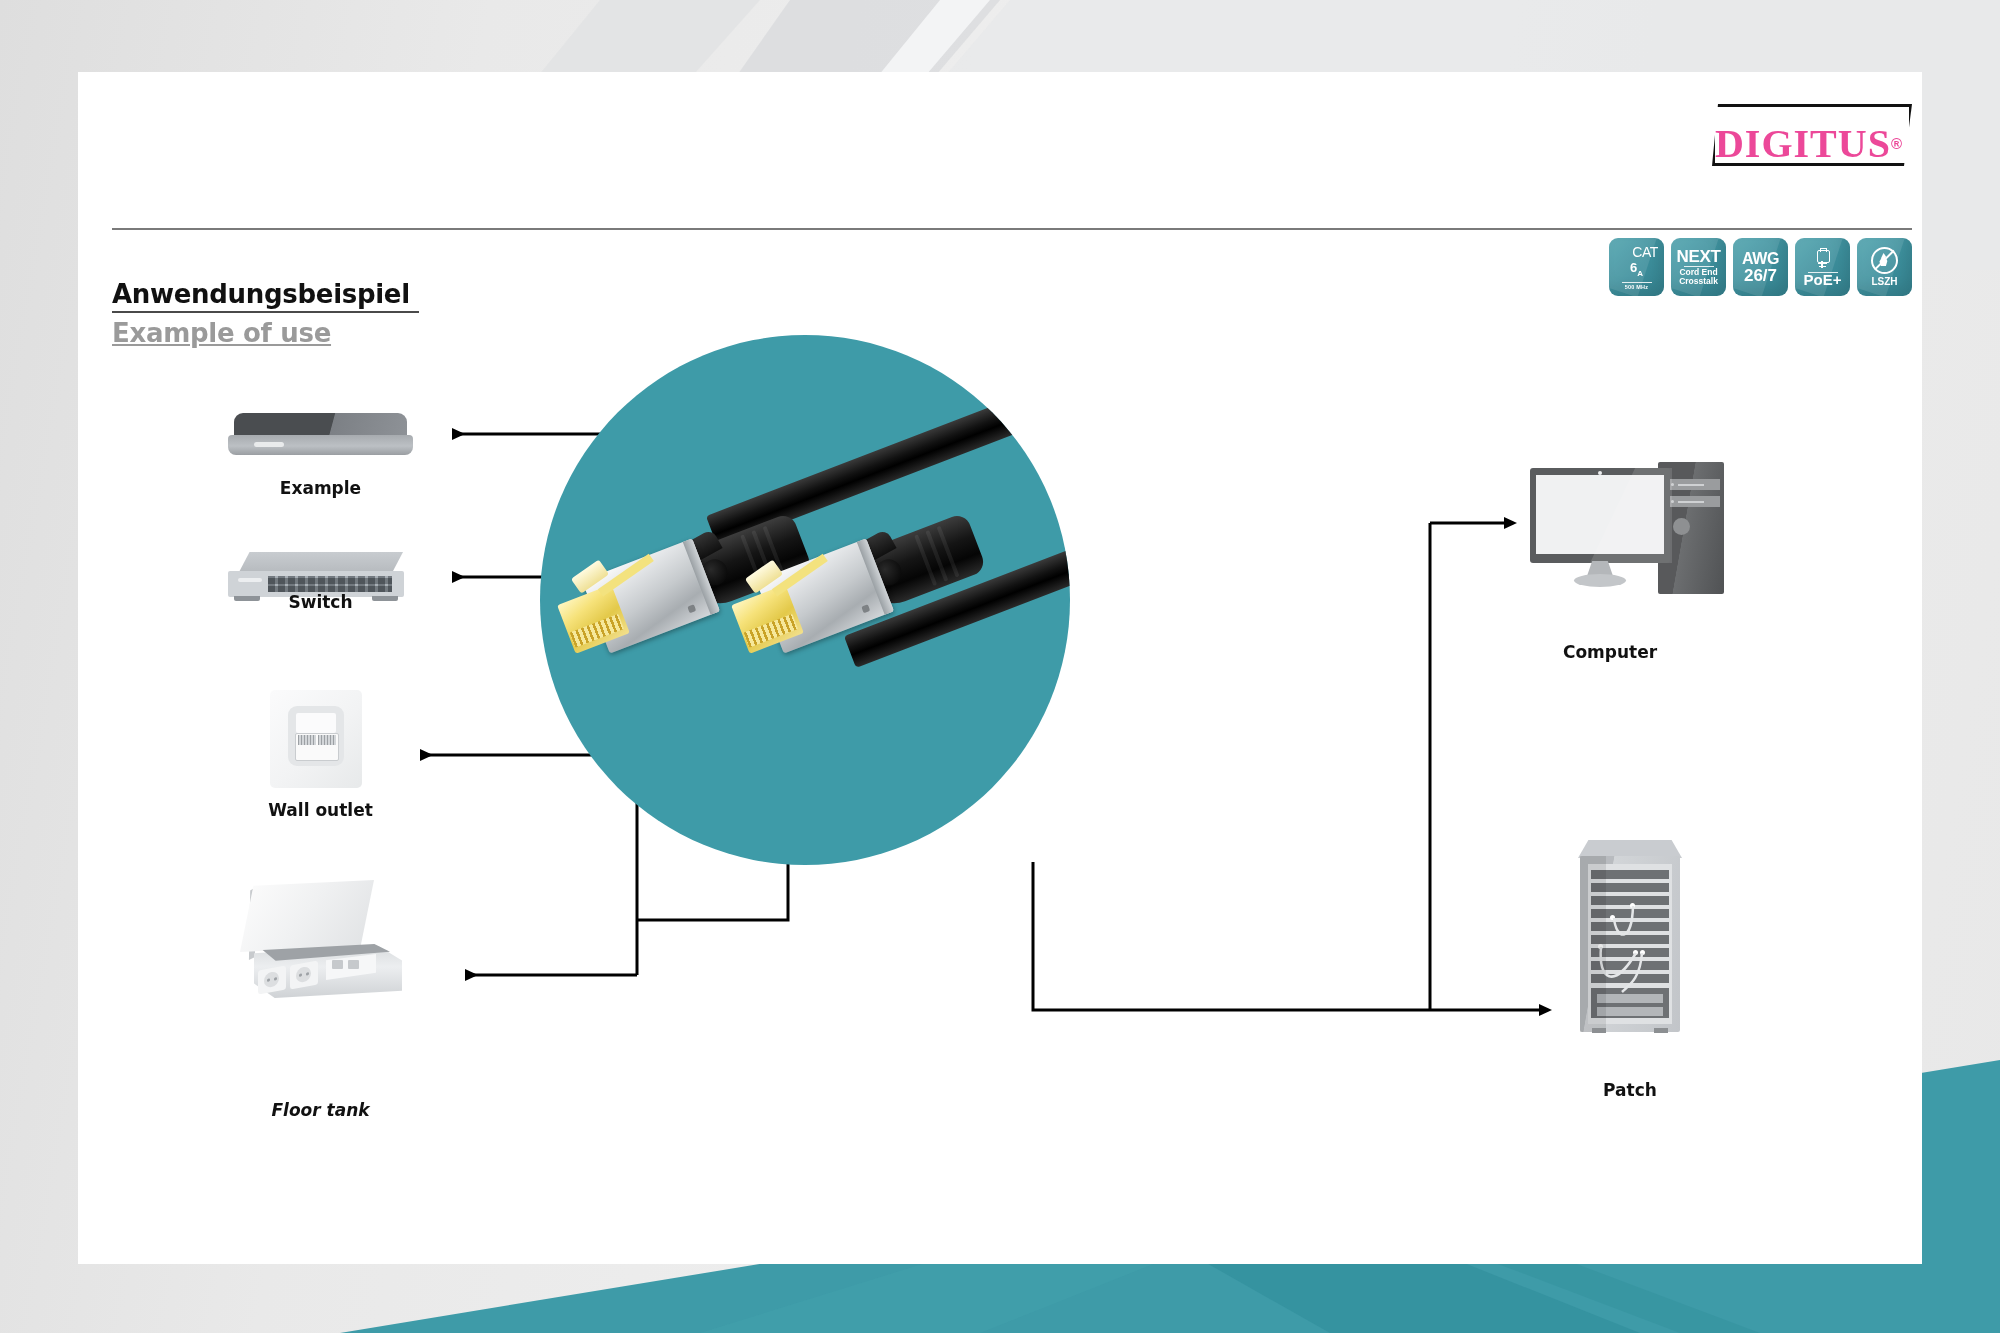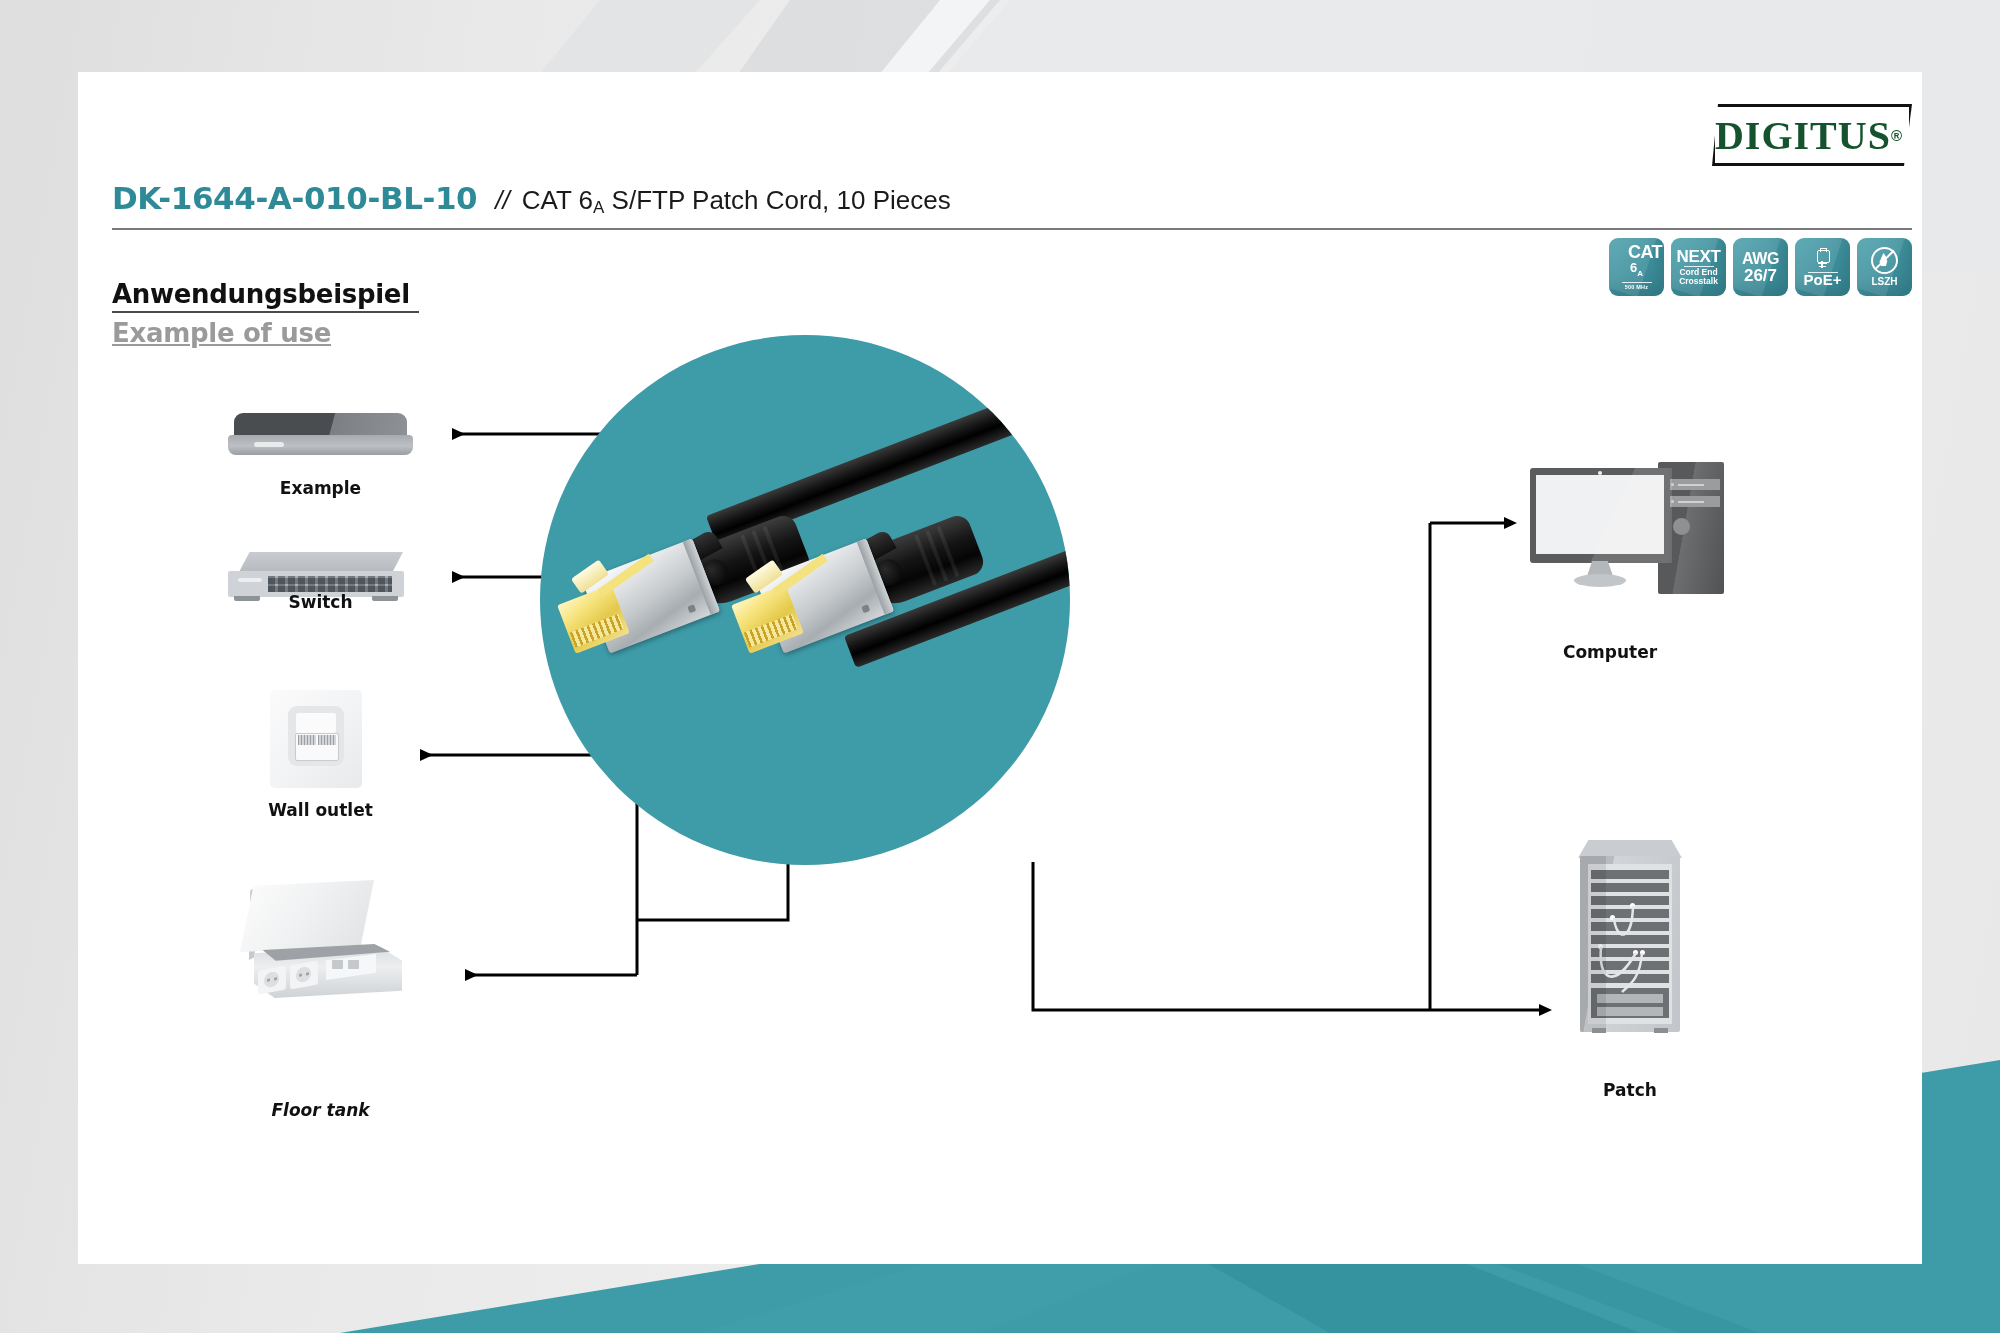--- a/index.html
+++ b/index.html
@@ -21,24 +21,24 @@
   }
 
   
   .logo-wrap{position:absolute;left:1712px;top:104px;width:200px;height:62px;}
   .logo-plate{
     position:absolute;inset:0;
     background:#ffffff;border:3px solid #111;
     clip-path:polygon(3% 0%, 100% 0%, 96% 100%, 0% 100%);
   }
   .logo-text{
-    position:absolute;left:0;top:0;width:100%;height:100%;
+    position:absolute;left:0;top:8px;width:100%;height:100%;
     display:flex;align-items:center;justify-content:center;
     font-family:"Liberation Serif", serif;
-    font-weight:700;font-size:40px;letter-spacing:1px;color:#14532d;
+    font-weight:700;font-size:40px;letter-spacing:1px;color:#ec4899;
     padding-right:6px;box-sizing:border-box;
   }
   .logo-reg{font-size:15px;vertical-align:super;font-family:"Liberation Sans",sans-serif;}
 
   .title-row{position:absolute;left:112px;top:180px;width:1800px;height:46px;display:flex;align-items:baseline;}
   .sku{font-size:31px;font-weight:bold;color:#2E8A97;letter-spacing:-0.4px;font-family:"DejaVu Sans",sans-serif;}
   .slashes{font-size:26px;color:#1a1a1a;margin:0 12px 0 18px;font-style:italic;font-weight:400;}
   .desc{font-size:26px;color:#1a1a1a;font-family:"Liberation Sans",sans-serif;}
   .desc sub{font-size:17px;vertical-align:baseline;position:relative;top:4px;}
   .title-rule{position:absolute;left:112px;top:228px;width:1800px;height:2px;background:#7a7a7a;}
@@ -49,21 +49,21 @@
     width:55px;height:58px;border-radius:9px;
     background:linear-gradient(135deg,#4FA3AE 0%,#3C8E9B 55%,#35828F 100%);
     color:#ffffff;position:relative;overflow:hidden;
     display:flex;flex-direction:column;align-items:center;justify-content:center;
     box-shadow:inset -6px -8px 14px rgba(0,0,0,.09);
   }
   .badge::after{
     content:"";position:absolute;left:-18px;top:-26px;width:60px;height:78px;
     background:rgba(255,255,255,.10);transform:rotate(18deg);
   }
-  .b-cat1{font-size:18px;font-weight:bold;line-height:17px;letter-spacing:-0.5px;margin-left:17px;}
+  .b-cat1{font-size:14px;font-weight:normal;line-height:17px;letter-spacing:-0.5px;margin-left:17px;}
   .b-cat2{font-size:13px;font-weight:bold;line-height:14px;}
   .b-cat2 sub{font-size:8px;}
   .b-rule{width:30px;height:1px;background:rgba(255,255,255,.85);margin:1px 0;}
   .b-cat3{font-size:5.5px;font-weight:bold;letter-spacing:.2px;}
   .b-next{font-size:17px;font-weight:bold;line-height:17px;letter-spacing:-0.3px;}
   .b-nsub{font-size:8.5px;font-weight:bold;line-height:9.5px;text-align:center;}
   .b-awg1{font-size:16px;font-weight:bold;line-height:17px;letter-spacing:-0.4px;}
   .b-awg2{font-size:17px;font-weight:bold;line-height:18px;}
   .b-poe{font-size:15px;font-weight:bold;line-height:11px;}
   .b-lszh{font-size:10px;font-weight:bold;line-height:11px;}
@@ -227,25 +227,20 @@
   <div class="card"></div>
 
   <div class="logo-wrap">
     <div class="logo-plate"></div>
     <div class="logo-text">
         <span>DIGITUS</span>
         <span class="logo-reg">®</span>
       </div>
   </div>
 
-  <div class="title-row">
-    <span class="sku">DK-1644-A-010-BL-10</span>
-    <span class="slashes">//</span>
-    <span class="desc"><span>CAT 6</span><sub>A</sub><span> S/FTP Patch Cord, 10 Pieces</span></span>
-  </div>
   <div class="title-rule"></div>
 
   <div class="badges">
     <div class="badge">
       <div class="b-cat1">CAT</div>
       <div class="b-cat2"><span>6</span><sub>A</sub></div>
       <div class="b-rule"></div>
       <div class="b-cat3">500 MHz</div>
     </div>
     <div class="badge">

